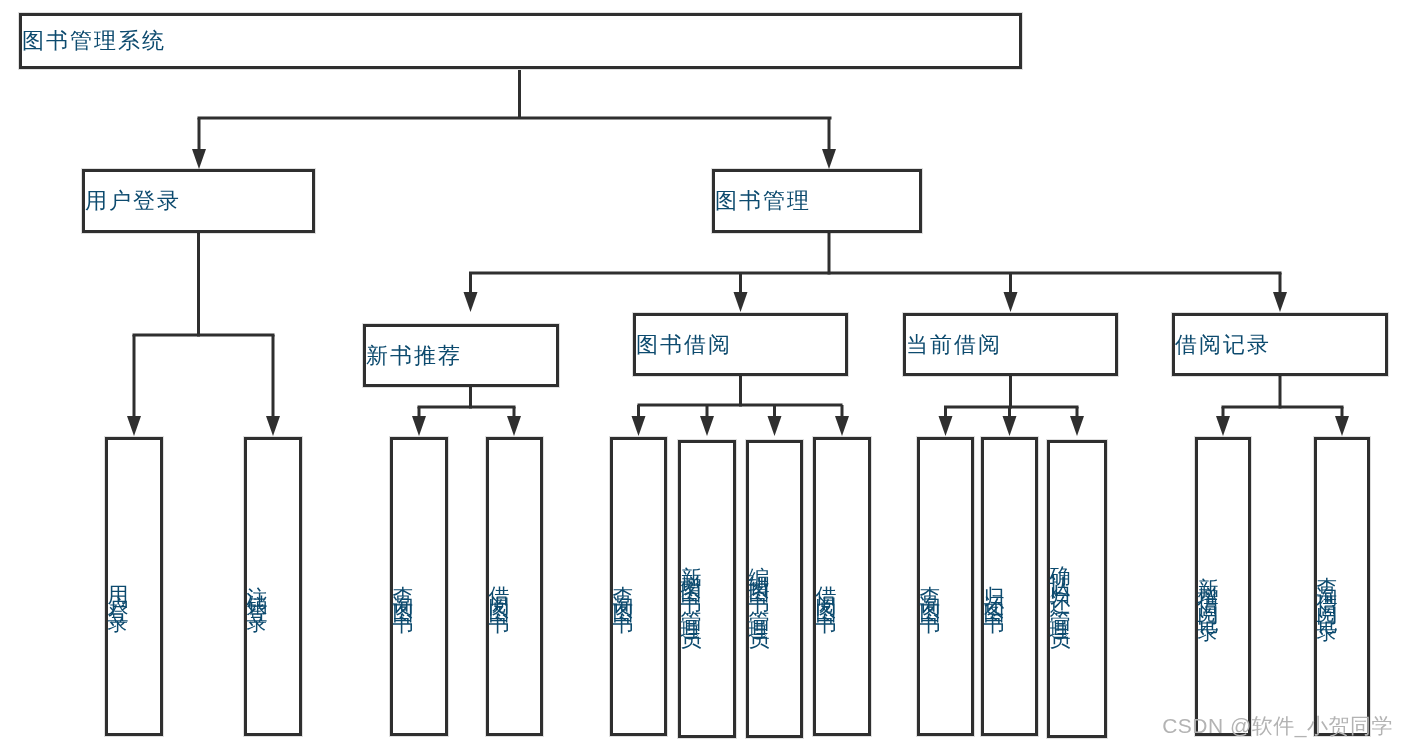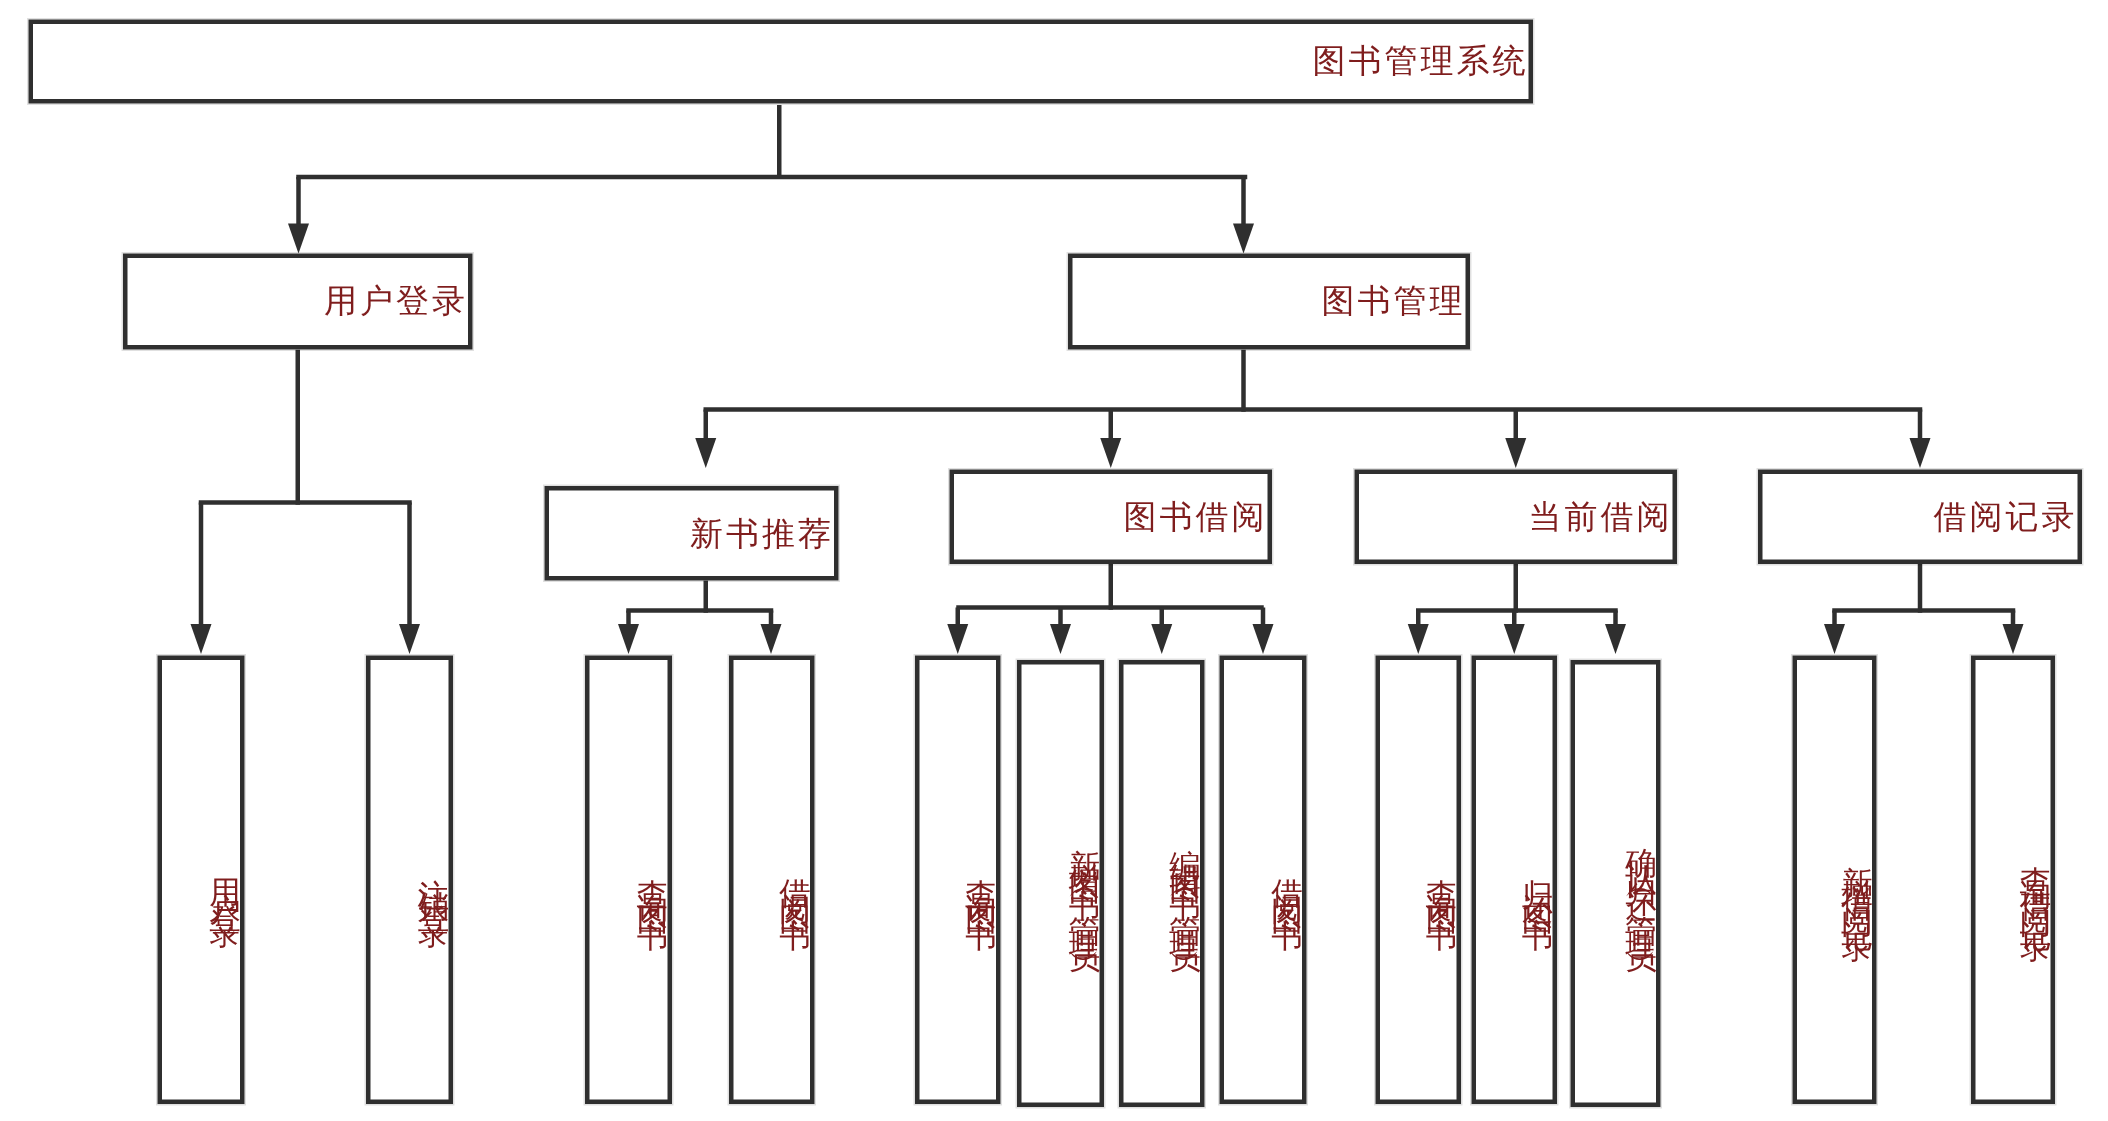--- a/index.html
+++ b/index.html
@@ -27,22 +27,22 @@
     pointer-events: none;
   }
   .node {
     position: absolute;
     box-sizing: border-box;
     background: #ffffff;
     border: 3px solid #2f2f2f;
     box-shadow: 0 0 0 1px rgba(0,0,0,0.12);
     display: flex;
     align-items: center;
-    justify-content: flex-end;
-    color: #7f1d1d;
+    justify-content: flex-start;
+    color: #0c4a6e;
   }
   .hnode {
     font-size: 22px;
     letter-spacing: 2px;
     white-space: nowrap;
   }
   .root {
     border-width: 3px;
     font-size: 22px;
   }
@@ -134,21 +134,21 @@
     <polygon points="1335,416 1349,416 1342,436" fill="#2f2f2f" stroke="none"></polygon>
   </svg>
 
   <div class="node hnode root" style="left:19px; top:13px; width:1003px; height:56px;">
     <span>图书管理系统</span>
   </div>
 
   <div class="node hnode" style="left:82px; top:169px; width:233px; height:64px;">
     <span>用户登录</span>
   </div>
-  <div class="node hnode" style="left:712px; top:169px; width:268px; height:64px;">
+  <div class="node hnode" style="left:712px; top:169px; width:210px; height:64px;">
     <span>图书管理</span>
   </div>
 
   <div class="node hnode" style="left:363px; top:324px; width:196px; height:63px;">
     <span>新书推荐</span>
   </div>
   <div class="node hnode" style="left:903px; top:313px; width:215px; height:63px;">
     <span>当前借阅</span>
   </div>
   <div class="node hnode" style="left:633px; top:313px; width:215px; height:63px;">
@@ -195,14 +195,15 @@
     <span class="vtext">确认归还（管理员）</span>
   </div>
 
   <div class="node vnode" style="left:1195px; top:437px; width:56px; height:299px;">
     <span class="vtext">新增借阅记录</span>
   </div>
   <div class="node vnode" style="left:1314px; top:437px; width:56px; height:299px;">
     <span class="vtext">查询借阅记录</span>
   </div>
 
+  <div class="watermark">CSDN @软件_小贺同学</div>
 
 </div>
 
 </body></html>

